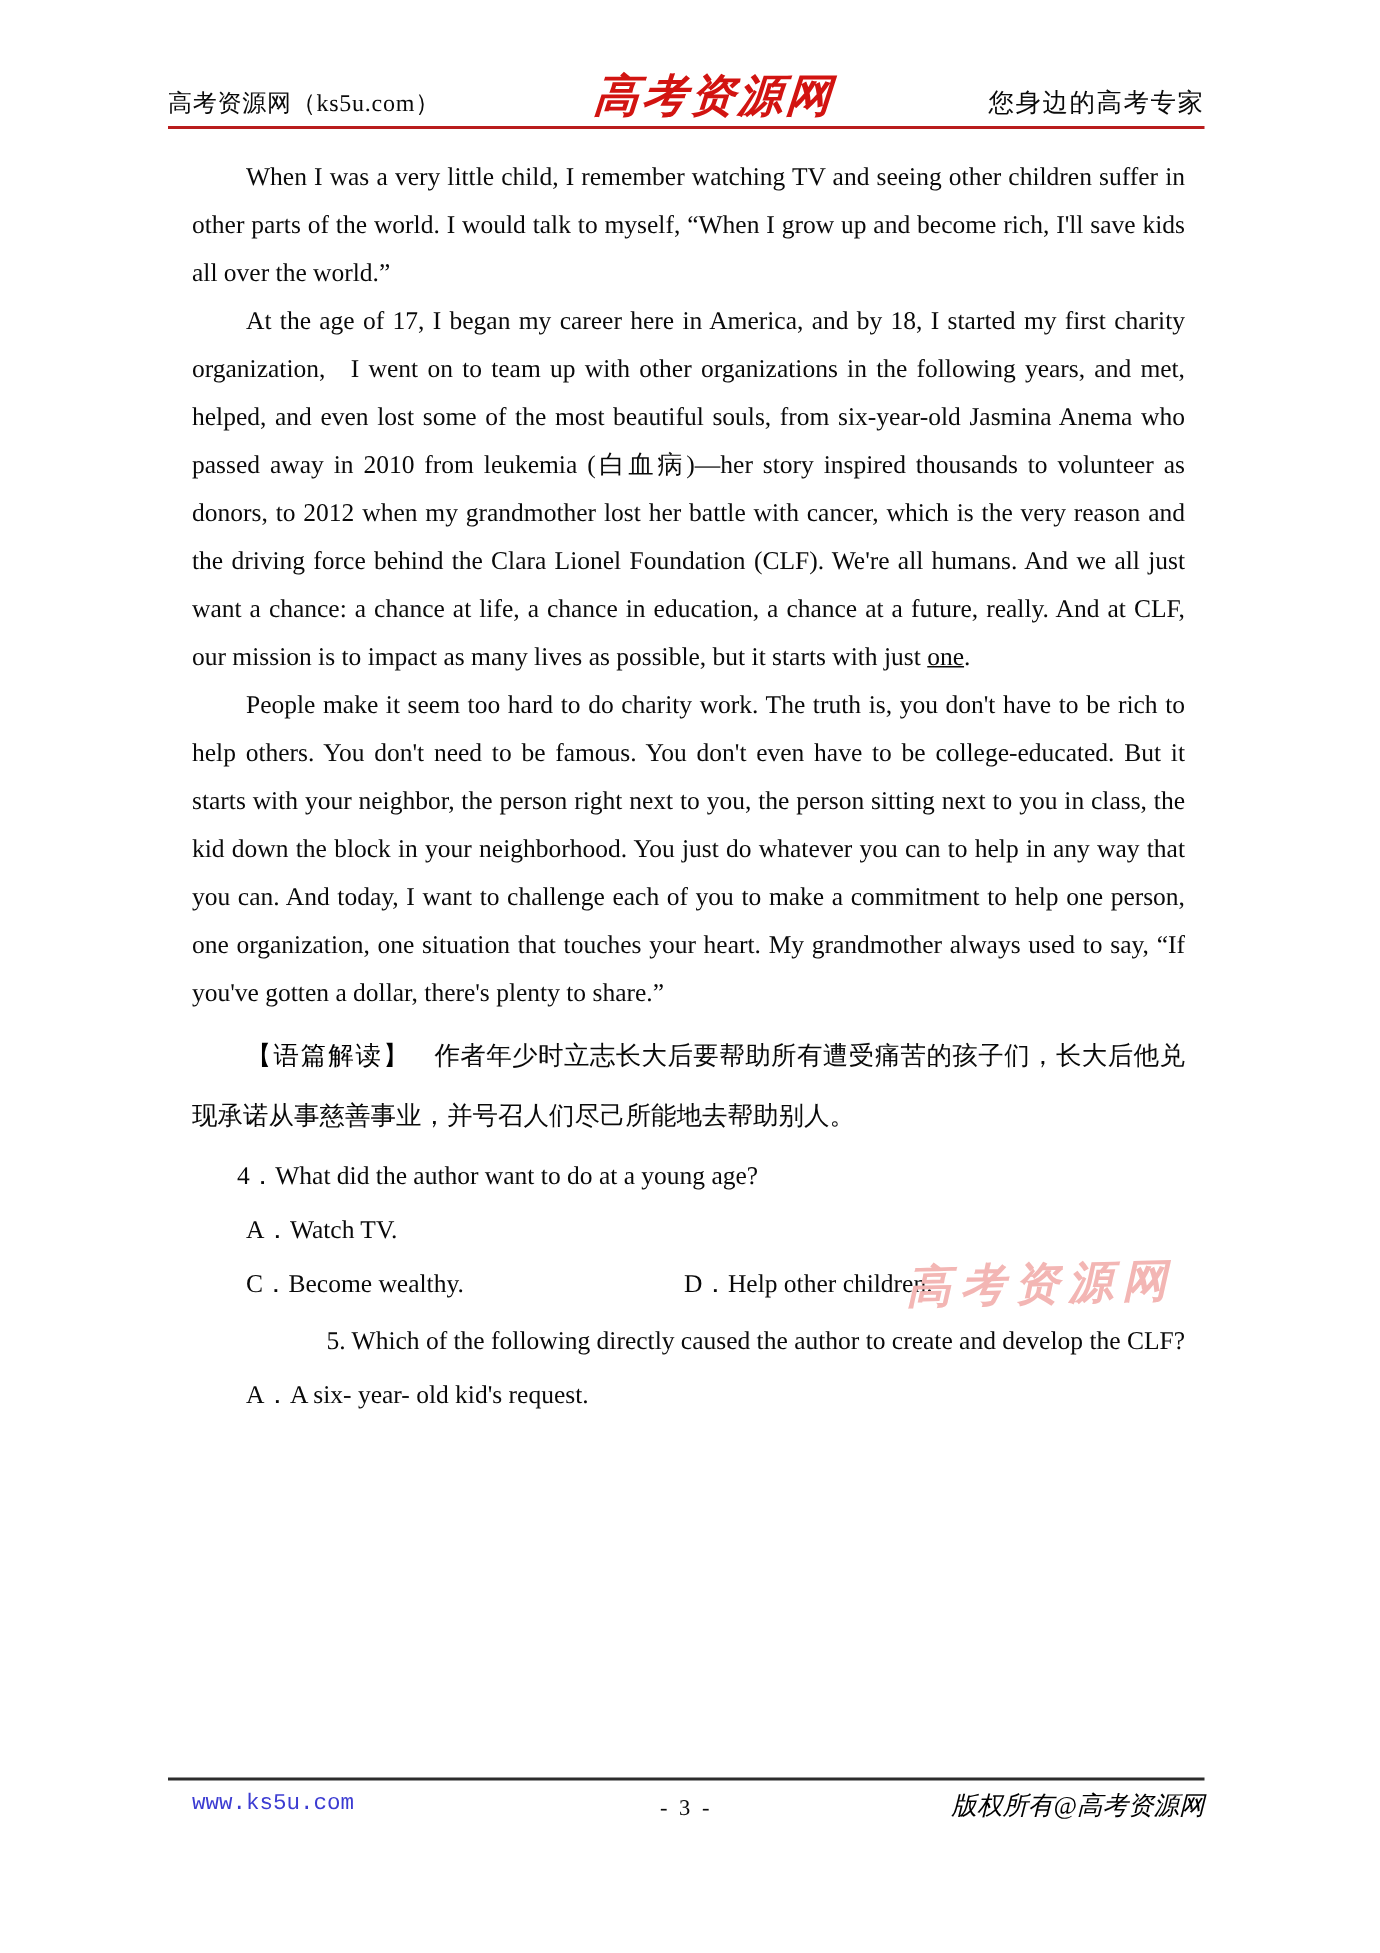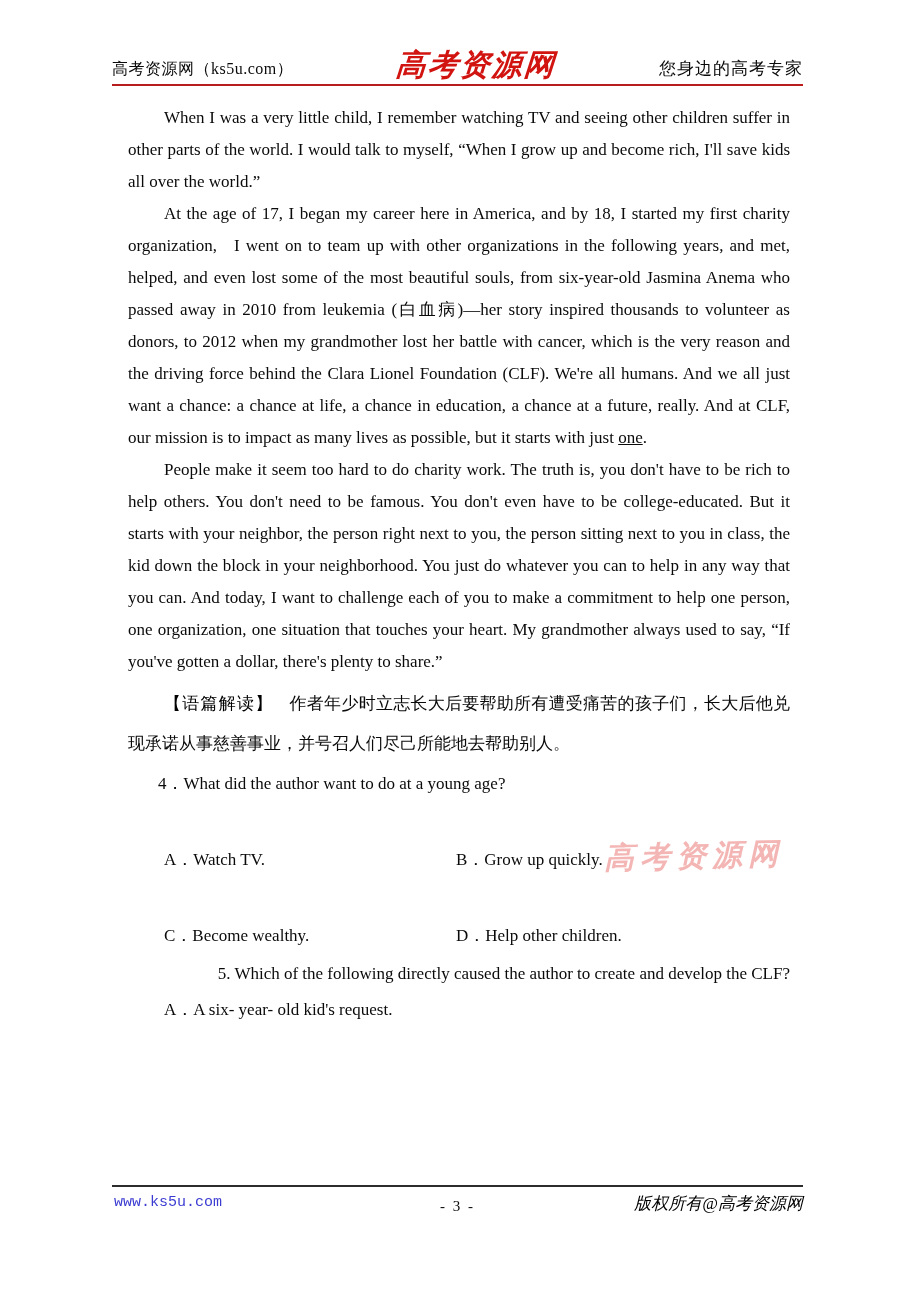--- a/index.html
+++ b/index.html
@@ -79,21 +79,20 @@
     margin: 2px 0 0 0;
     font-size: 17px;
     line-height: 36px;
     text-indent: 30px;
   }
   .opt-row {
     display: flex;
     margin-left: 36px;
     font-size: 17px;
     line-height: 36px;
-    margin-top: 40px;
   }
   .opt-col1 { width: 292px; flex: 0 0 292px; }
 
   .ana {
     margin: 4px 0 0 0;
     font-size: 17px;
     line-height: 41px;
     text-align: justify;
     text-indent: 30px;
   }
@@ -137,21 +136,21 @@
   }
   .footer {
     position: absolute;
     left: 112px;
     top: 1192px;
     width: 691px;
     height: 26px;
   }
   .footer-url {
     position: absolute;
-    left: 2px;
+    left: 16px;
     top: 2px;
     font-family: "Liberation Mono", monospace;
     font-size: 15px;
     color: #3c3cd2;
   }
   .footer-page {
     position: absolute;
     left: 50%;
     top: 6px;
     transform: translateX(-50%);
@@ -186,21 +185,20 @@
     <p class="eng"><span>At the age of 17, I began my career here in America, and by 18, I started my first charity organization,  I went on to team up with other organizations in the following years, and met, helped, and even lost some of the most beautiful souls, from six-year-old Jasmina Anema who passed away in 2010 from leukemia (白血病)—her story inspired thousands to volunteer as donors, to 2012 when my grandmother lost her battle with cancer, which is the very reason and the driving force behind the Clara Lionel Foundation (CLF). We're all humans. And we all just want a chance: a chance at life, a chance in education, a chance at a future, really. And at CLF, our mission is to impact as many lives as possible, but it starts with just </span><span class="underline">one</span><span>.</span></p>
 
     <p class="eng">People make it seem too hard to do charity work. The truth is, you don't have to be rich to help others. You don't need to be famous. You don't even have to be college-educated. But it starts with your neighbor, the person right next to you, the person sitting next to you in class, the kid down the block in your neighborhood. You just do whatever you can to help in any way that you can. And today, I want to challenge each of you to make a commitment to help one person, one organization, one situation that touches your heart. My grandmother always used to say, “If you've gotten a dollar, there's plenty to share.”</p>
 
     <p class="note"><span class="note-label">【语篇解读】</span><span>作者年少时立志长大后要帮助所有遭受痛苦的孩子们，长大后他兑现承诺从事慈善事业，并号召人们尽己所能地去帮助别人。</span></p>
 
     <p class="stem">4．What did the author want to do at a young age?</p>
 
     <div class="opt-row">
       <span class="opt-col1">A．Watch TV.</span>
-      <span>B．Grow up quickly.</span>
     </div>
     <div class="opt-row">
       <span class="opt-col1">C．Become wealthy.</span>
       <span>D．Help other children.</span>
     </div>
 
 
     <p class="stem q5">5. Which of the following directly caused the author to create and develop the CLF?</p>
 
     <p class="opt-single">A．A six- year- old kid's request.</p>

